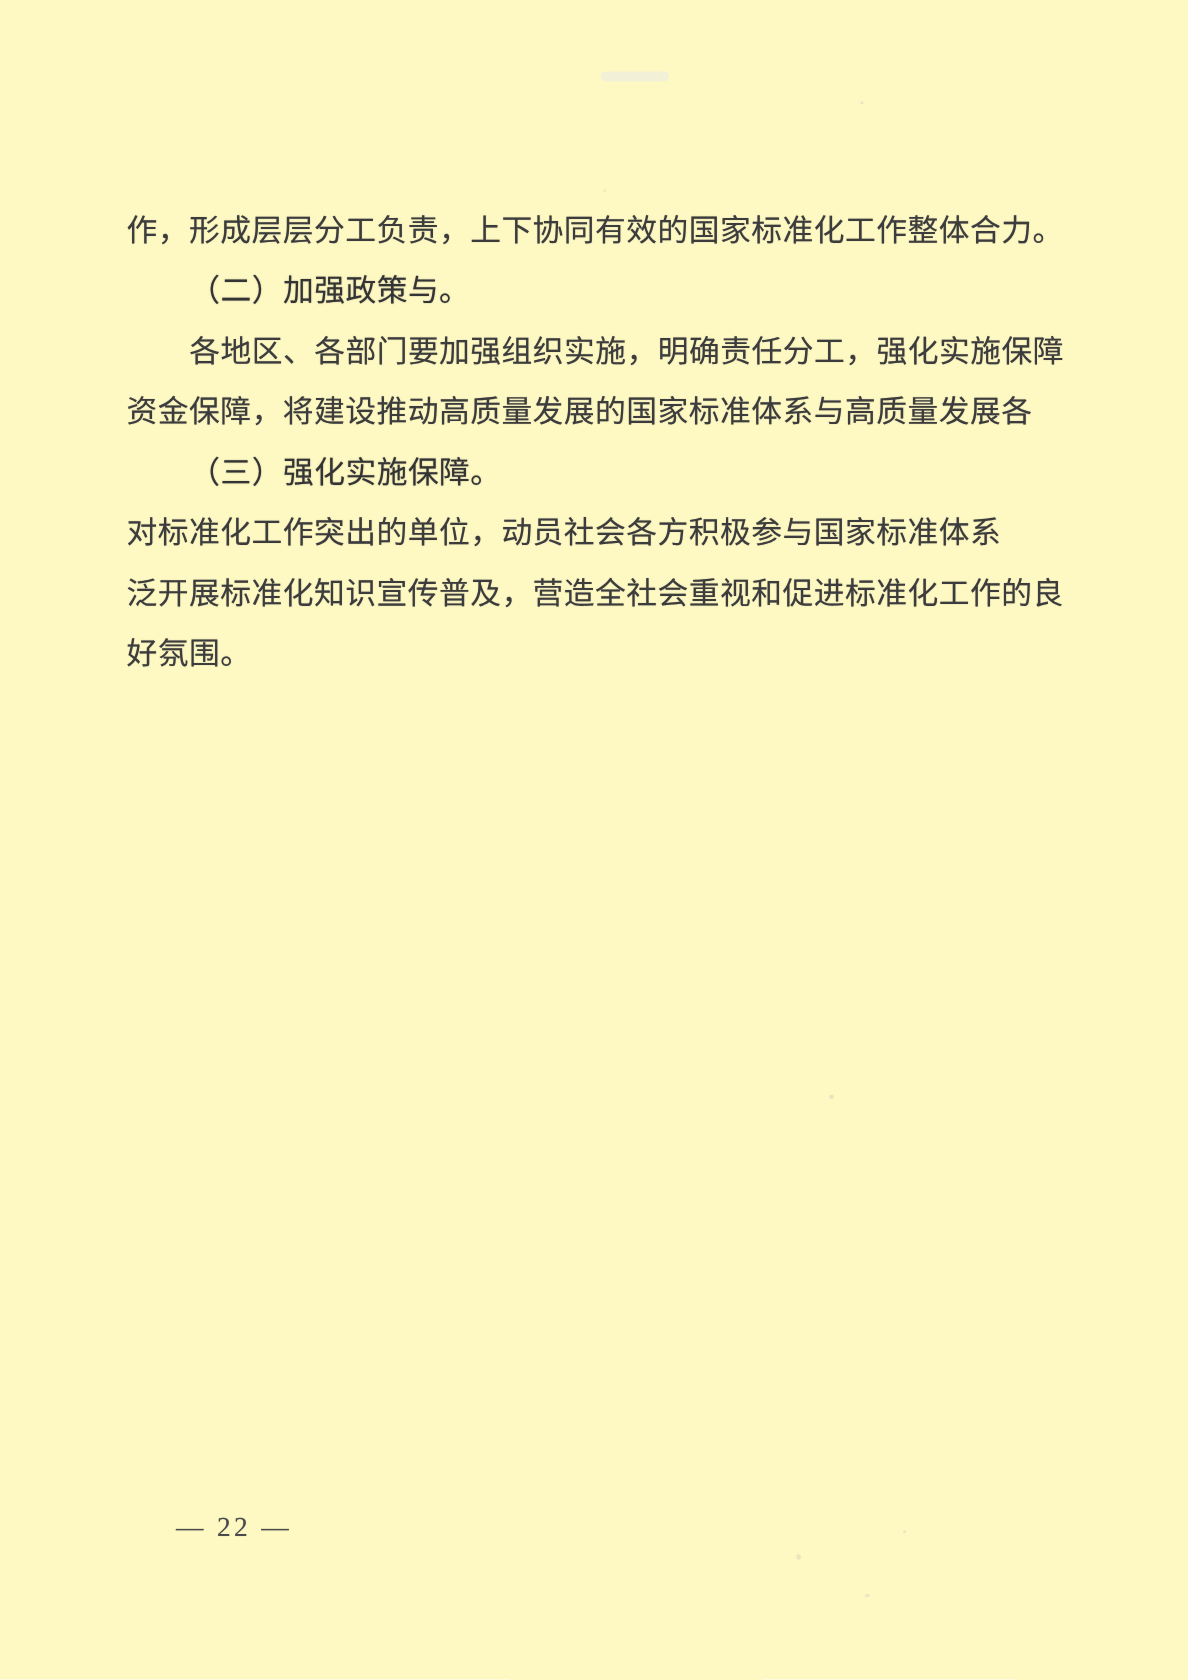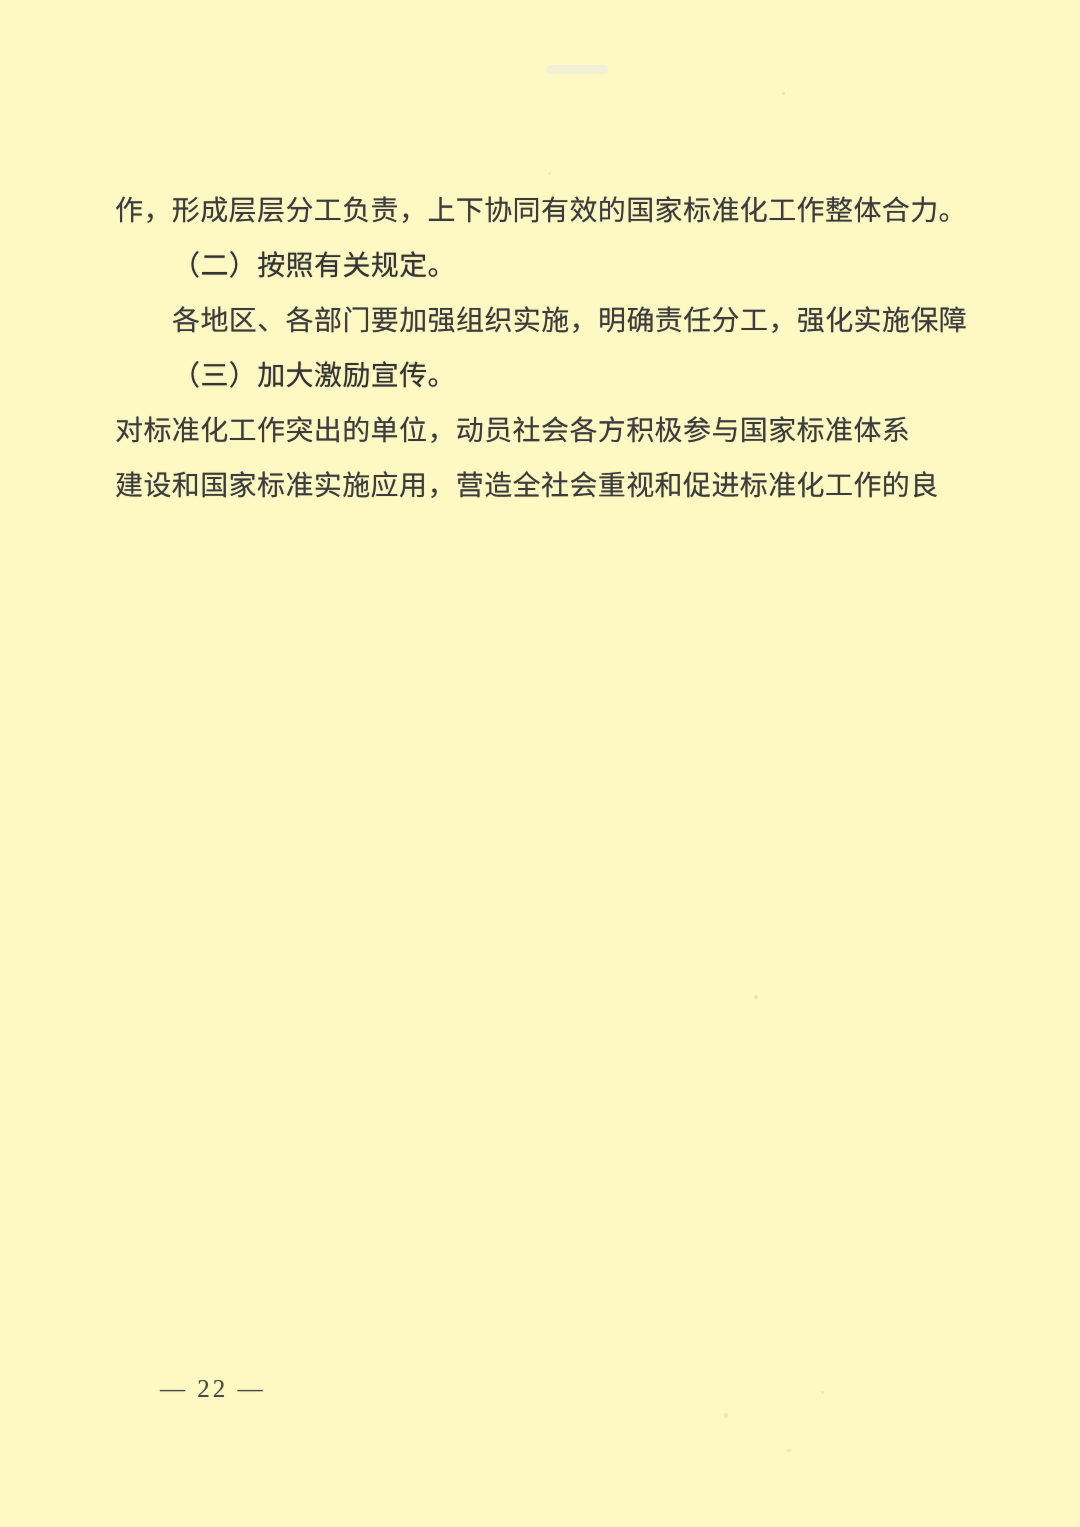--- a/index.html
+++ b/index.html
@@ -76,25 +76,27 @@
 <body>
 
 <div class="page">
 
   <div class="smudge"></div>
   <div class="artifact dot-e"></div>
   <div class="artifact dot-f"></div>
 
   <main class="text-block">
     <p class="line">作，形成层层分工负责，上下协同有效的国家标准化工作整体合力。</p>
-    <p class="line indent heading">（二）按照有关规定。</p>
+    <p class="line indent heading">（二）加强政策与。</p>
     <p class="line indent">各地区、各部门要加强组织实施，明确责任分工，强化实施保障</p>
-    <p class="line indent heading">（三）加大激励宣传。</p>
+    <p class="line">资金保障，将建设推动高质量发展的国家标准体系与高质量发展各</p>
+    <p class="line indent heading">（三）强化实施保障。</p>
     <p class="line">对标准化工作突出的单位，动员社会各方积极参与国家标准体系</p>
-    <p class="line">建设和国家标准实施应用，营造全社会重视和促进标准化工作的良</p>
+    <p class="line">泛开展标准化知识宣传普及，营造全社会重视和促进标准化工作的良</p>
+    <p class="line">好氛围。</p>
   </main>
 
   <div class="artifact dot-a"></div>
   <div class="artifact dot-b"></div>
   <div class="artifact dot-c"></div>
   <div class="artifact dot-d"></div>
 
   <footer class="footer">
     <span>— 22 —</span>
   </footer>

